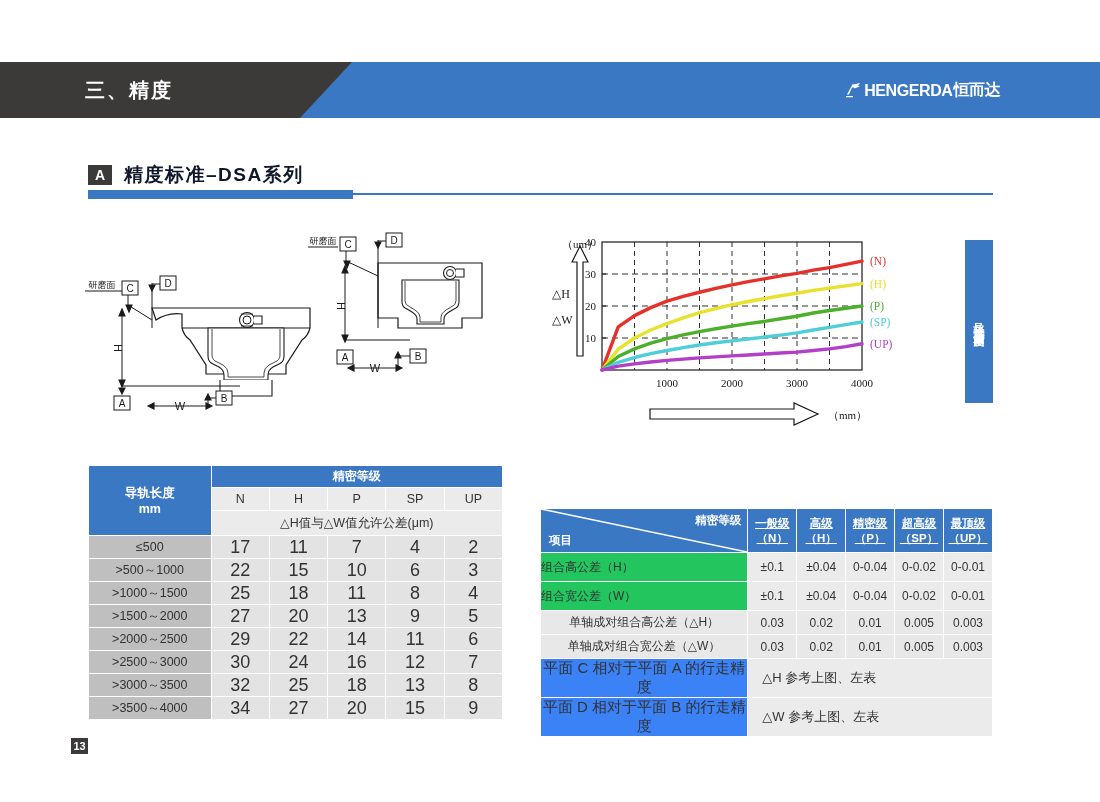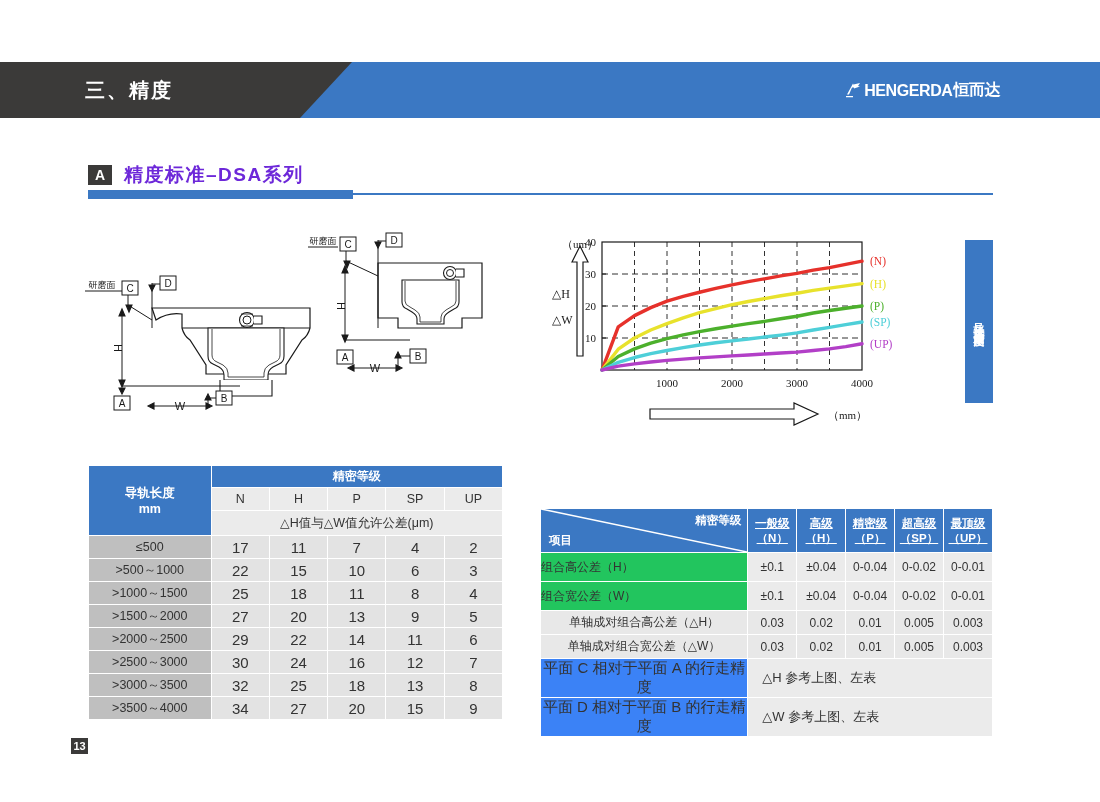--- a/index.html
+++ b/index.html
@@ -46,21 +46,21 @@
 
   
   .sec-badge {
     position: absolute; left: 88px; top: 165px;
     width: 24px; height: 20px; background: #3b3a39;
     color: #fff; font-size: 14px; font-weight: bold;
     text-align: center; line-height: 20px;
   }
   .sec-title {
     position: absolute; left: 124px; top: 162px;
-    font-size: 19px; font-weight: bold; color: #6d28d9;
+    font-size: 19px; font-weight: bold; color: #0f172a;
     letter-spacing: 1.5px;
   }
   .sec-bar-thick {
     position: absolute; left: 88px; top: 190px;
     width: 265px; height: 9px; background: #3b78c3;
   }
   .sec-bar-thin {
     position: absolute; left: 353px; top: 193px;
     width: 640px; height: 2px; background: #3b78c3;
   }
@@ -99,21 +99,21 @@
     background: #ebebeb; color: #333; font-weight: normal;
     font-size: 12.5px; height: 23px;
   }
   .tbl-left .note {
     background: #ebebeb; color: #333; height: 25px; font-size: 12.5px;
   }
   .tbl-left .rowlab {
     background: #bfbfbf; color: #333; font-size: 12.5px; height: 23px;
   }
   .tbl-left .val {
-    background: #e3e3e3; font-size: 15px; height: 23px;
+    background: #e3e3e3; font-size: 18px; height: 23px;
   }
 
   .tbl-right {
     position: absolute; left: 540px; top: 508px;
     width: 453px; font-size: 11.5px;
   }
   .tbl-right th, .tbl-right td {
     border: 1px solid #ffffff; text-align: center;
     padding: 0; height: 22px; color: #333;
   }

